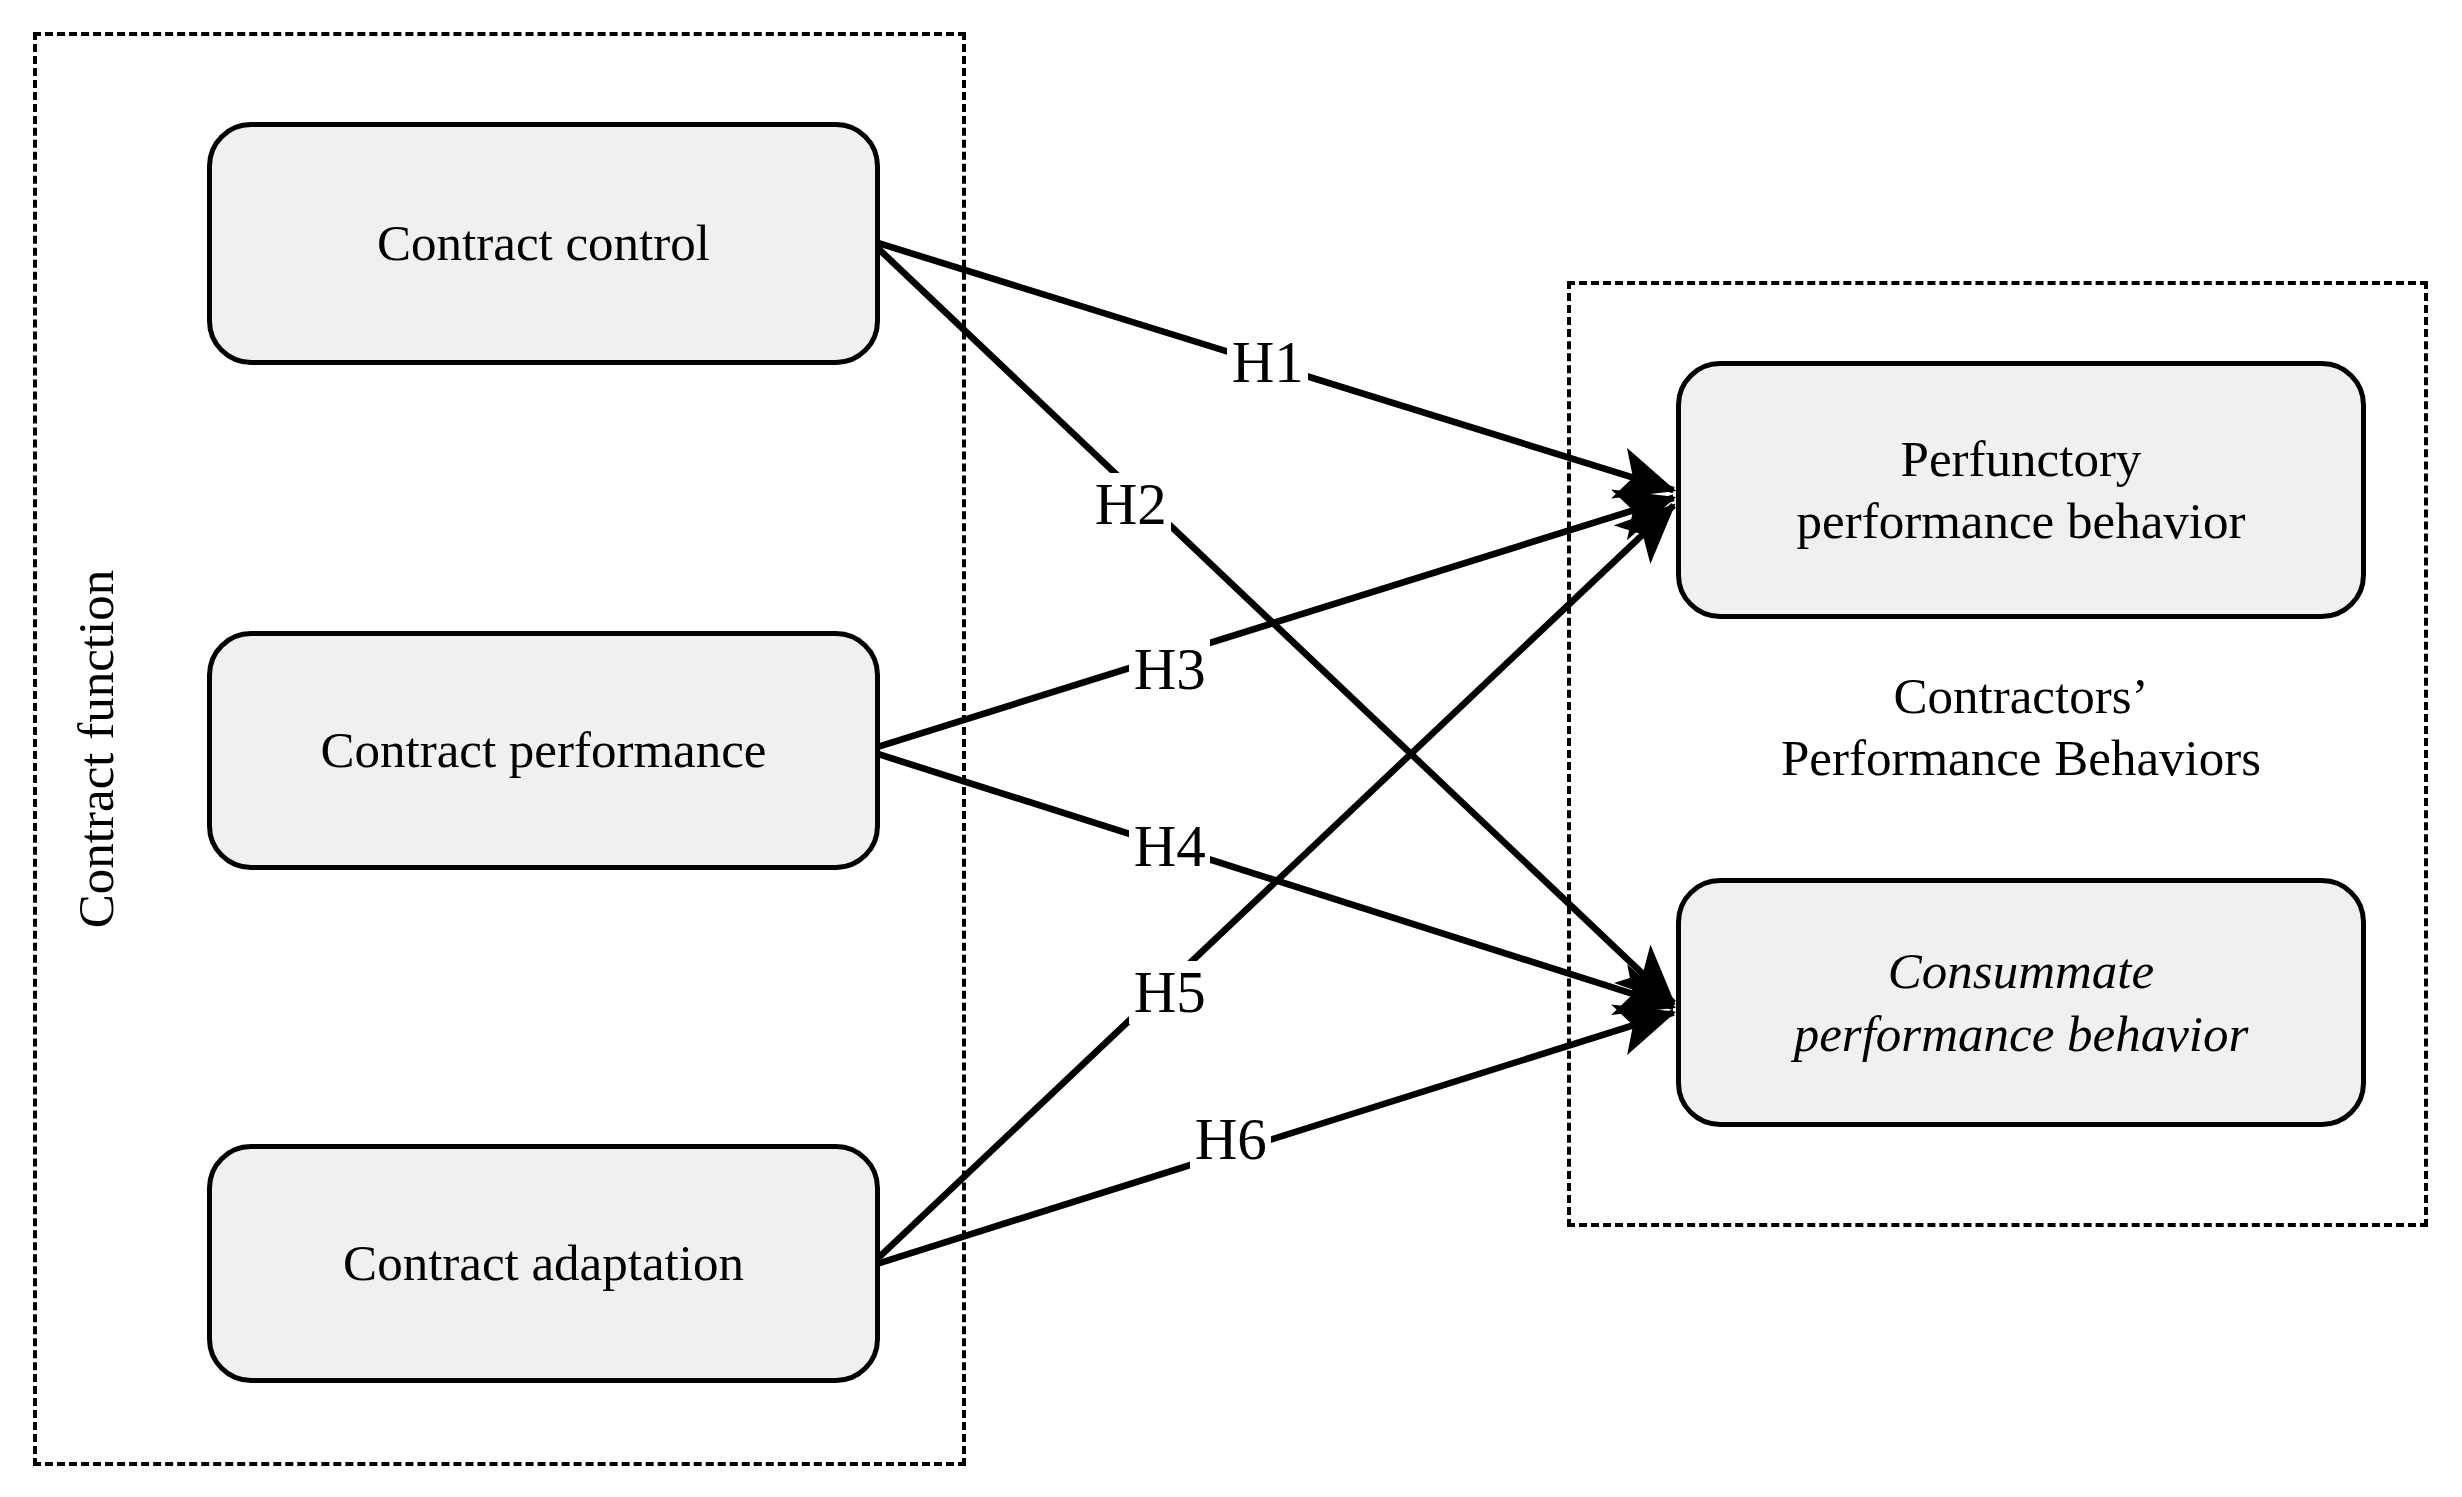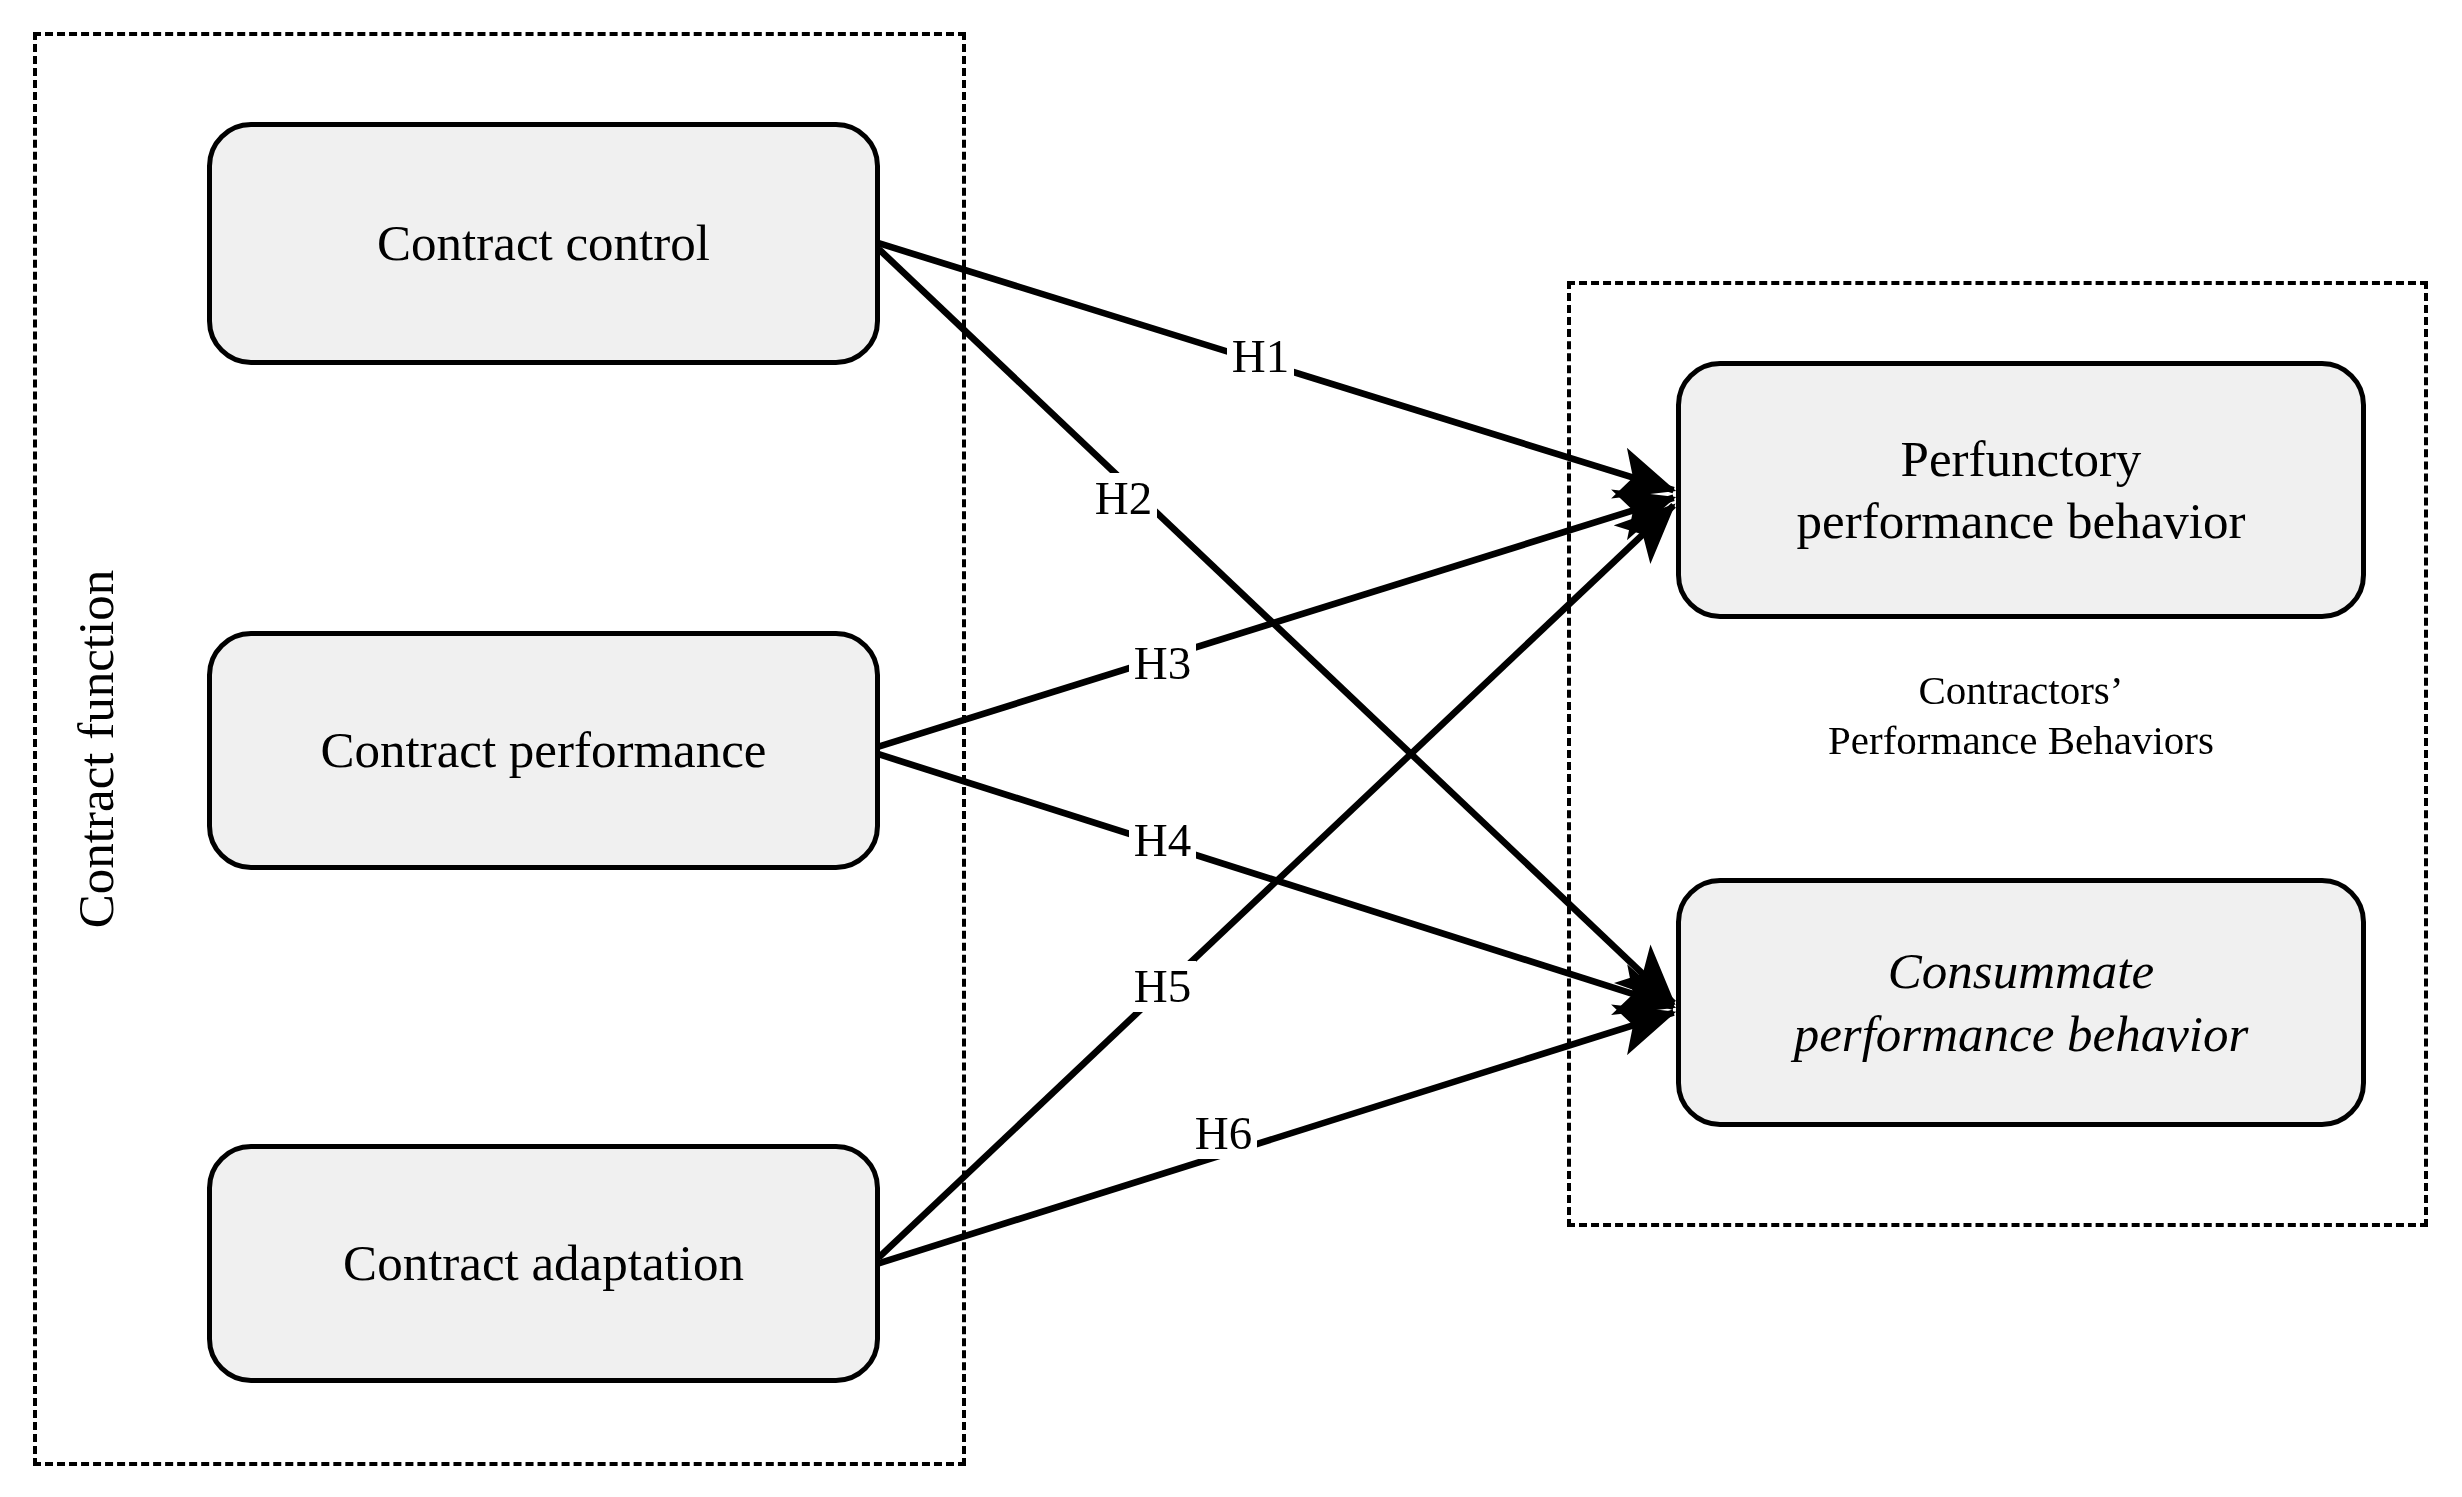--- a/index.html
+++ b/index.html
@@ -46,35 +46,35 @@
     font-size: 51px;
     padding: 12px 17px;
   }
   .node-label {
     display: block;
     white-space: pre-line;
   }
   .group-caption {
     position: absolute;
     text-align: center;
-    font-size: 41px;
+    font-size: 51px;
     line-height: 1.22;
     white-space: pre-line;
   }
   .vertical-caption {
     position: absolute;
     font-size: 51px;
     transform-origin: 50% 50%;
     transform: rotate(-90deg);
     white-space: nowrap;
     text-align: center;
   }
   .edge-label {
     position: absolute;
-    font-size: 47px;
+    font-size: 59px;
     line-height: 1;
     background: #ffffff;
     padding: 1.9px 4.7px;
     white-space: nowrap;
   }
 </style>
 </head>
 <body>
 
 <div id="canvas">

